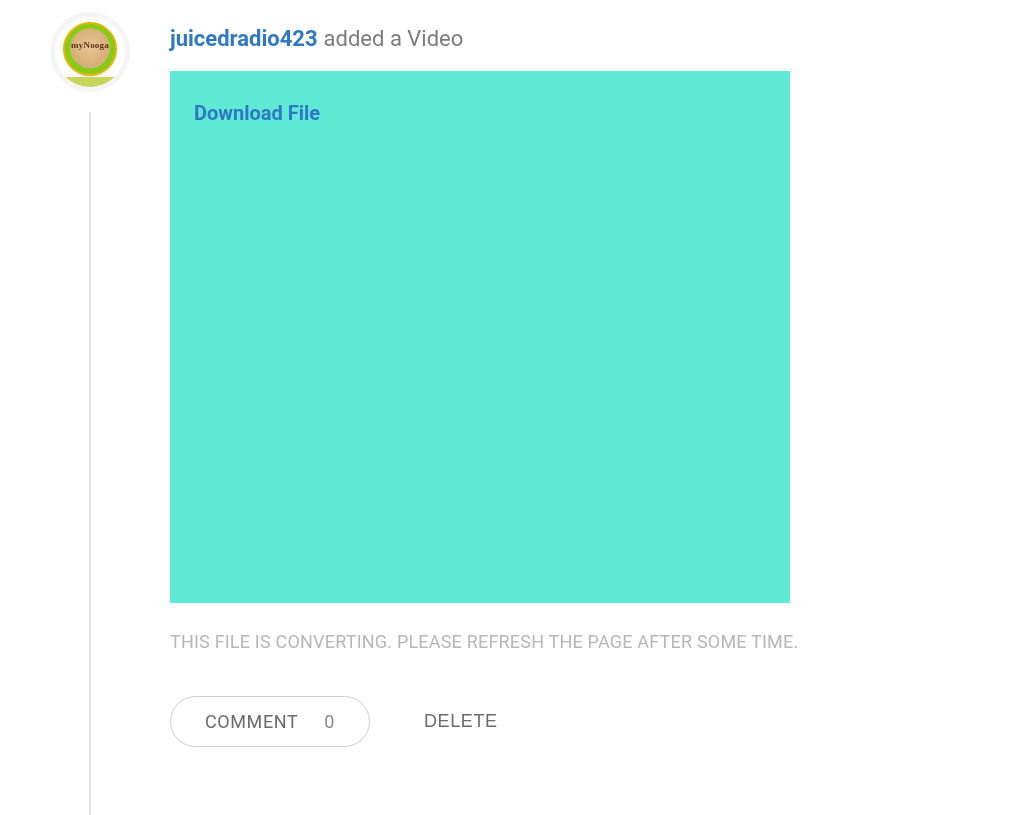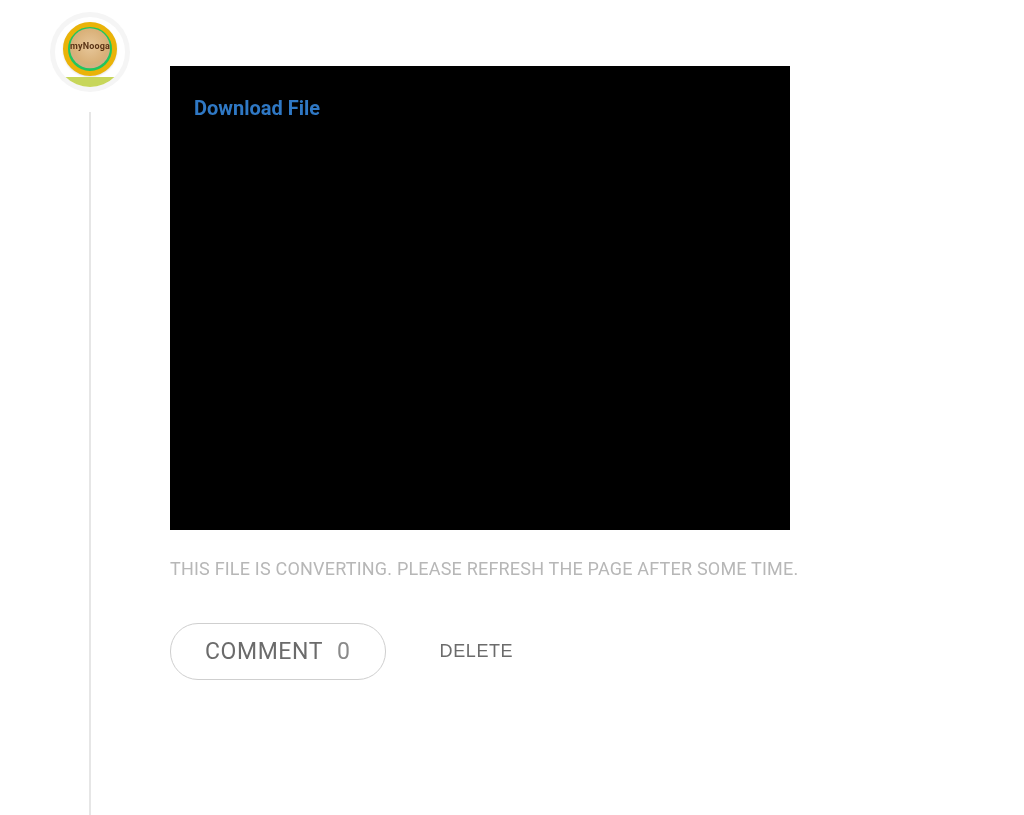--- a/index.html
+++ b/index.html
@@ -41,23 +41,24 @@
       background: #fff;
     }
     .coffee-cup {
       position: absolute;
       left: 50%;
       top: 46%;
       transform: translate(-50%, -50%);
       width: 54px;
       height: 54px;
       border-radius: 50%;
-      background: #22c55e;
-      border: 5px solid #eab308;
+      background: #84cc16;
+      border: 2px solid #eab308;
       box-shadow: 0 1px 2px rgba(0,0,0,0.12);
+      font-family: Liberation Serif, serif;
     }
     .coffee-foam {
       position: absolute;
       left: 50%;
       top: 50%;
       transform: translate(-50%, -52%);
       width: 40px;
       height: 40px;
       border-radius: 50%;
       background: radial-gradient(circle at 50% 45%, #e7c79a 0%, #d9b078 58%, #ccb08c 80%);
@@ -103,24 +104,24 @@
     }
     .timeline-rail {
       position: absolute;
       left: 89px;
       top: 112px;
       bottom: 0;
       width: 2px;
       background: #e6e6e6;
     }
     .video-box {
-      margin-top: 40px;
+      margin-top: 20px;
       width: 620px;
-      height: 464px;
-      background: #000000;
+      height: 532px;
+      background: #5eead4;
       position: relative;
     }
     .download-link {
       position: absolute;
       top: 30px;
       left: 24px;
       color: #2f78c4;
       font-size: 20px;
       font-weight: 700;
       cursor: pointer;
@@ -139,26 +140,26 @@
       letter-spacing: 0.2px;
     }
     .action-row {
       margin-top: 44px;
       display: flex;
       align-items: center;
       gap: 54px;
     }
     .comment-pill {
       display: inline-flex;
-      gap: 14px;
+      gap: 26px;
       border: 1px solid #cfcfcf;
       border-radius: 28px;
       padding: 14px 34px;
       cursor: pointer;
-      font-size: 23px;
+      font-size: 18px;
       color: #6b6b6b;
       letter-spacing: 0.6px;
     }
     .comment-pill .count {
       color: #8a8a8a;
     }
     .delete-btn {
       font-size: 18px;
       color: #6b6b6b;
       letter-spacing: 0.6px;
@@ -178,20 +179,23 @@
     <div class="avatar-inner">
       <div class="coffee-cup">
         <div class="coffee-foam"></div>
         <span class="coffee-text">myNooga</span>
       </div>
       <div class="green-band"></div>
     </div>
   </div>
 
   <div class="body-col">
+    <div class="headline">
+      <a class="username">juicedradio423</a><span>added a Video</span>
+    </div>
 
     <div class="video-box">
       <span class="download-link">Download File</span>
     </div>
 
 
     <div class="converting-msg">THIS FILE IS CONVERTING. PLEASE REFRESH THE PAGE AFTER SOME TIME.</div>
 
     <div class="action-row">
       <div class="comment-pill">

